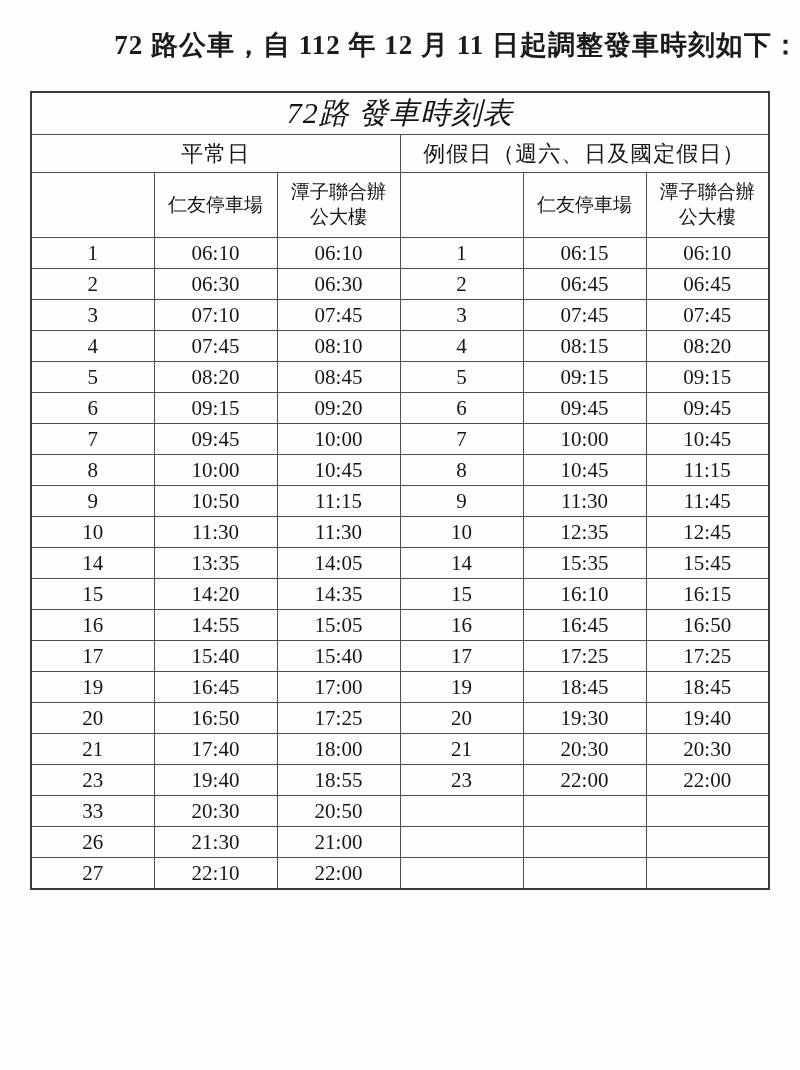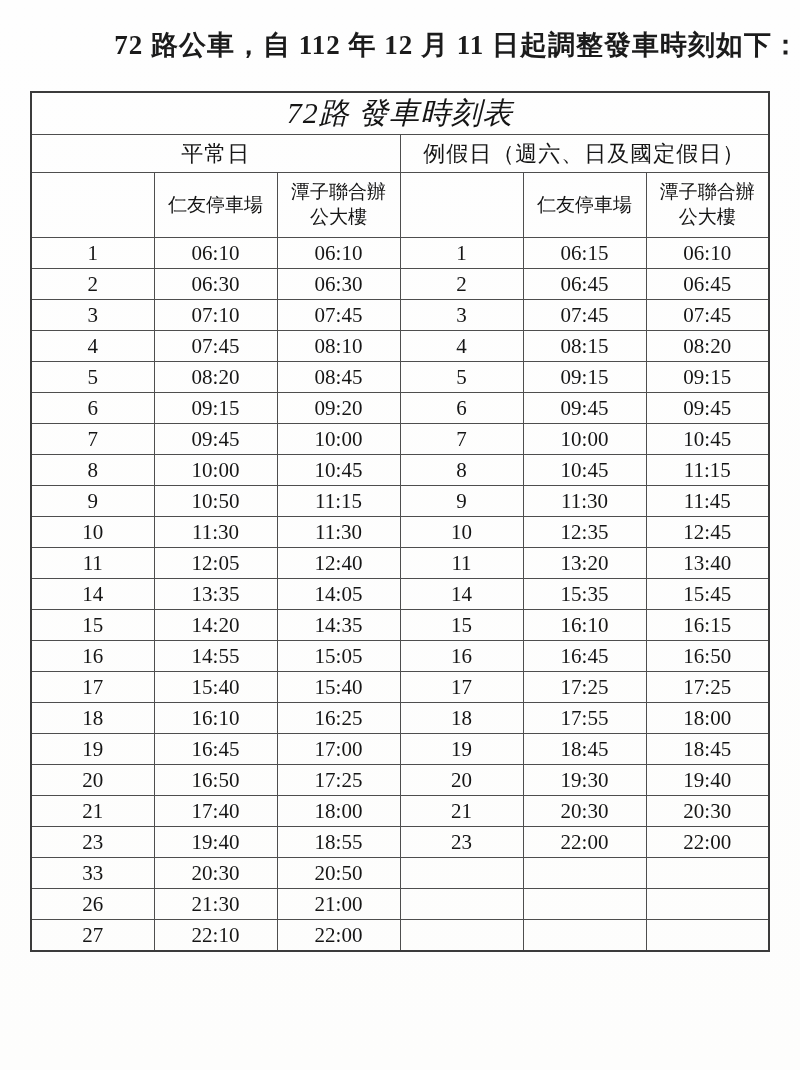--- a/index.html
+++ b/index.html
@@ -176,28 +176,20 @@
         </tr>
         <tr>
           <td>10</td>
           <td>11:30</td>
           <td>11:30</td>
           <td>10</td>
           <td>12:35</td>
           <td>12:45</td>
         </tr>
         <tr>
-          <td>11</td>
-          <td>12:05</td>
-          <td>12:40</td>
-          <td>11</td>
-          <td>13:20</td>
-          <td>13:40</td>
-        </tr>
-        <tr>
           <td>14</td>
           <td>13:35</td>
           <td>14:05</td>
           <td>14</td>
           <td>15:35</td>
           <td>15:45</td>
         </tr>
         <tr>
           <td>15</td>
           <td>14:20</td>
@@ -216,28 +208,20 @@
         </tr>
         <tr>
           <td>17</td>
           <td>15:40</td>
           <td>15:40</td>
           <td>17</td>
           <td>17:25</td>
           <td>17:25</td>
         </tr>
         <tr>
-          <td>18</td>
-          <td>16:10</td>
-          <td>16:25</td>
-          <td>18</td>
-          <td>17:55</td>
-          <td>18:00</td>
-        </tr>
-        <tr>
           <td>19</td>
           <td>16:45</td>
           <td>17:00</td>
           <td>19</td>
           <td>18:45</td>
           <td>18:45</td>
         </tr>
         <tr>
           <td>20</td>
           <td>16:50</td>

